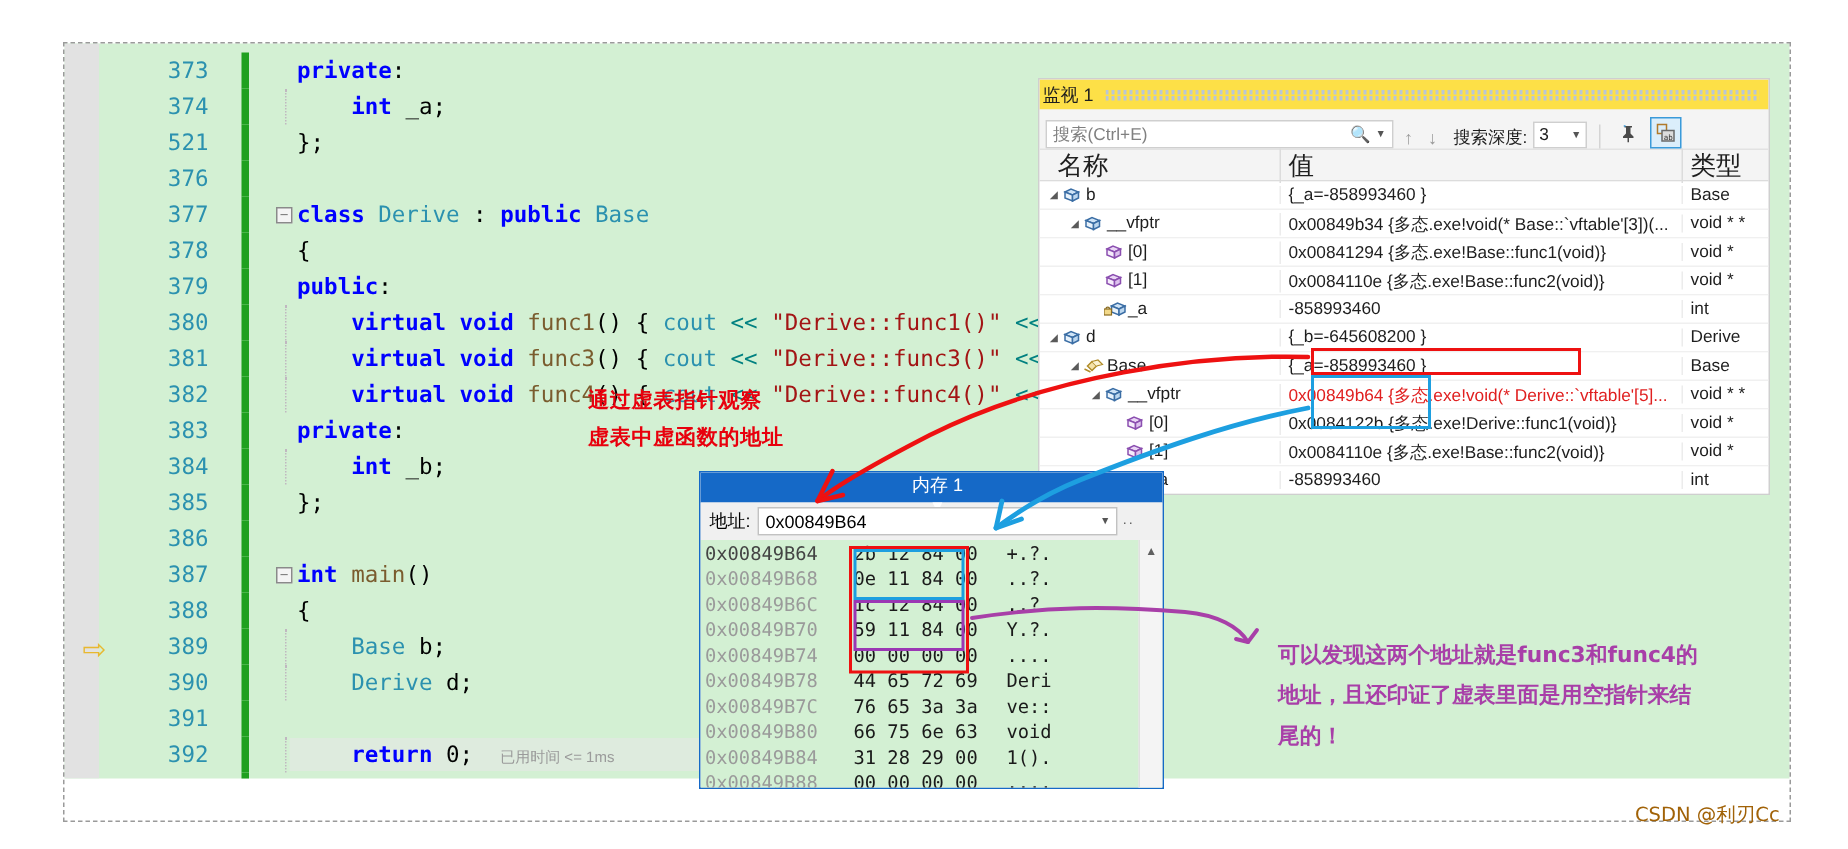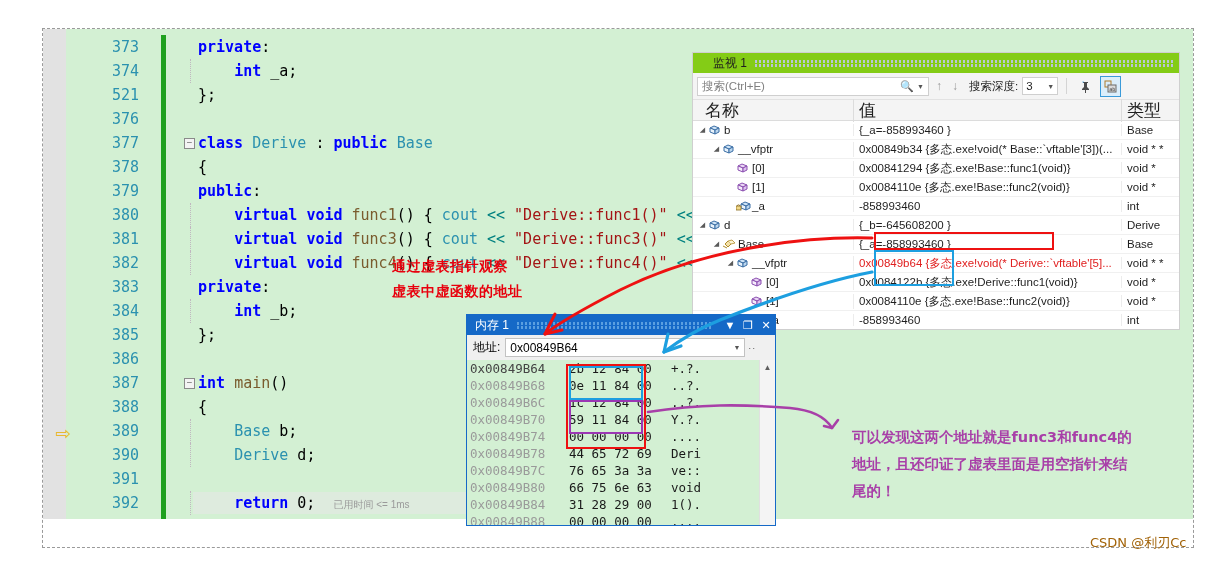--- a/index.html
+++ b/index.html
@@ -31,26 +31,26 @@
   .yellow-arrow{position:absolute;left:55px;top:424px;font-size:19px;color:#e8b830;line-height:1;}
 
   
   .red-note{position:absolute;color:#e8000d;font-weight:bold;font-size:14px;font-family:"DejaVu Sans","Liberation Sans",sans-serif;white-space:nowrap;letter-spacing:.5px;text-align:right;}
 
   
   .purple-note{position:absolute;color:#a83fa8;font-weight:bold;font-size:14.5px;line-height:27px;font-family:"DejaVu Sans","Liberation Sans",sans-serif;white-space:nowrap;}
 
   
   .watch{position:absolute;left:692px;top:52px;width:488px;height:278px;background:#f4f4f4;border:1px solid #cfcfcf;box-sizing:border-box;font-size:11.5px;color:#1e1e1e;overflow:hidden;}
-  .watch-title{height:20px;background:#84cc16;display:flex;align-items:center;padding-left:20px;font-size:12px;color:#1e1e1e;}
+  .watch-title{height:20px;background:#fde047;display:flex;align-items:center;padding-left:2px;font-size:12px;color:#1e1e1e;}
   .grip{flex:1;height:7px;margin-left:8px;margin-right:6px;
      background:repeating-linear-gradient(90deg,#b9c6d6 0 2px,transparent 2px 4px),
                 repeating-linear-gradient(90deg,transparent 0 2px,#b9c6d6 2px 4px);
      background-size:4px 3px,4px 3px;background-position:0 0,2px 4px;background-repeat:repeat-x;}
-  .watch-tool{height:26px;background:#f4f4f4;border-bottom:1px solid #e2e2e2;display:flex;align-items:center;padding:0 4px;gap:4px;}
+  .watch-tool{height:26px;background:#f4f4f4;border-bottom:1px solid #e2e2e2;display:flex;align-items:flex-end;padding:0 4px;gap:4px;}
   .search-box{width:232px;height:19px;background:#fff;border:1px solid #cfcfcf;display:flex;align-items:center;padding:0 4px;box-sizing:border-box;}
   .search-ph{flex:1;color:#808080;font-size:11.5px;}
   .mag{font-size:11px;color:#333;}
   .caretdn{font-size:7px;color:#555;margin-left:3px;}
   .arrowbtn{color:#9a9a9a;font-size:12px;padding:0 3px;}
   .deplbl{font-size:11.5px;margin-left:4px;}
   .depsel{width:36px;height:18px;background:#fff;border:1px solid #cfcfcf;display:flex;align-items:center;justify-content:space-between;padding:0 3px;box-sizing:border-box;font-size:11.5px;}
   .tb-sep{width:1px;height:16px;background:#d4d4d4;margin:0 4px;}
   .tb-ico{width:19px;height:19px;border:1px solid transparent;display:flex;align-items:center;justify-content:center;font-size:11px;}
   .tb-ico.on{border-color:#3a9ad9;background:#dbeefb;}
@@ -62,21 +62,21 @@
   .wrow{display:flex;height:18px;align-items:center;border-bottom:1px solid #f0f0f0;background:#fff;font-size:11.5px;}
   .wr-c1{width:160px;box-sizing:border-box;display:flex;align-items:center;overflow:hidden;white-space:nowrap;}
   .wr-c2{width:268px;box-sizing:border-box;border-left:1px solid #ececec;padding-left:5px;overflow:hidden;white-space:nowrap;text-overflow:ellipsis;}
   .wr-c3{flex:1;box-sizing:border-box;border-left:1px solid #ececec;padding-left:5px;overflow:hidden;white-space:nowrap;}
   .exp{width:11px;text-align:center;color:#5a5a5a;font-size:7px;}
   .ico-obj{display:inline-block;width:13px;height:11px;margin-right:3px;position:relative;}
   .ico-obj svg{display:block;}
 
   
   .mem{position:absolute;left:466px;top:314px;width:310px;height:212px;background:#f0f0f0;border:1px solid #1569c7;box-sizing:border-box;overflow:hidden;}
-  .mem-title{height:20px;background:#1569c7;display:flex;align-items:center;color:#fff;font-size:12px;padding-left:8px;}
+  .mem-title{height:20px;background:#1569c7;display:flex;align-items:center;color:#fff;font-size:12px;padding-left:8px;flex-direction:column;}
   .mem-grip{flex:1;height:7px;margin:0 8px;
      background:repeating-linear-gradient(90deg,#5a9fe0 0 2px,transparent 2px 4px),
                 repeating-linear-gradient(90deg,transparent 0 2px,#5a9fe0 2px 4px);
      background-size:4px 3px,4px 3px;background-position:0 0,2px 4px;background-repeat:repeat-x;}
   .mem-btn{width:18px;text-align:center;font-size:11px;color:#fff;}
   .mem-addr{height:25px;background:#f0f0f0;display:flex;align-items:center;padding-left:6px;}
   .mem-addr-lbl{font-size:12px;margin-right:5px;}
   .mem-addr-inp{width:240px;height:19px;background:#fff;border:1px solid #c2c2c2;display:flex;align-items:center;padding:0 4px;box-sizing:border-box;font-size:12px;}
   .mem-addr-inp span:first-child{flex:1;}
   .mem-dots{width:14px;text-align:center;color:#555;font-size:9px;letter-spacing:1px;}

